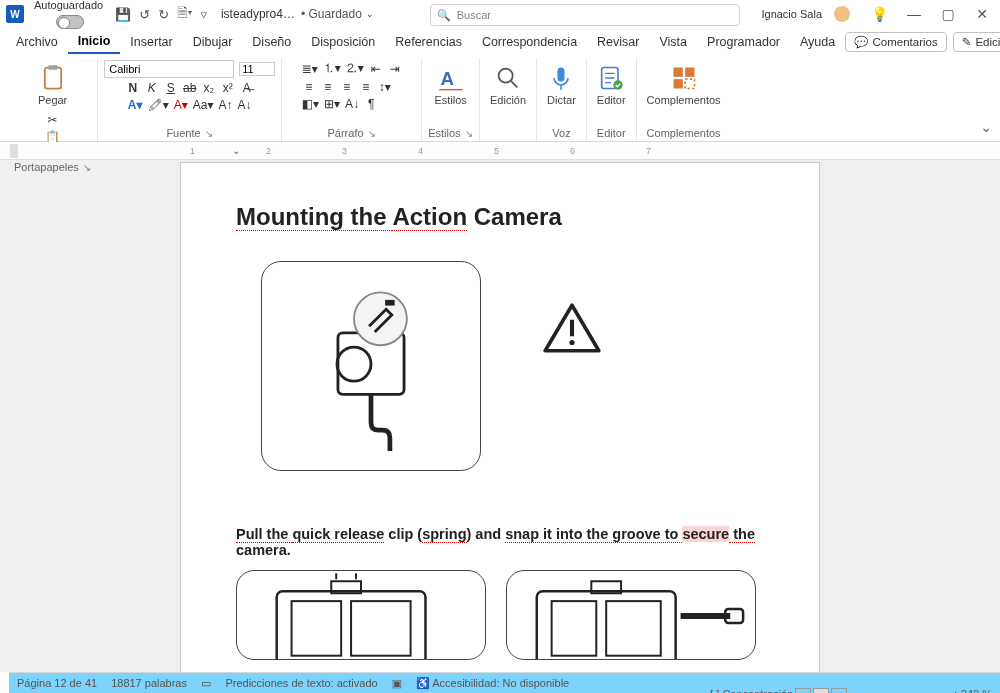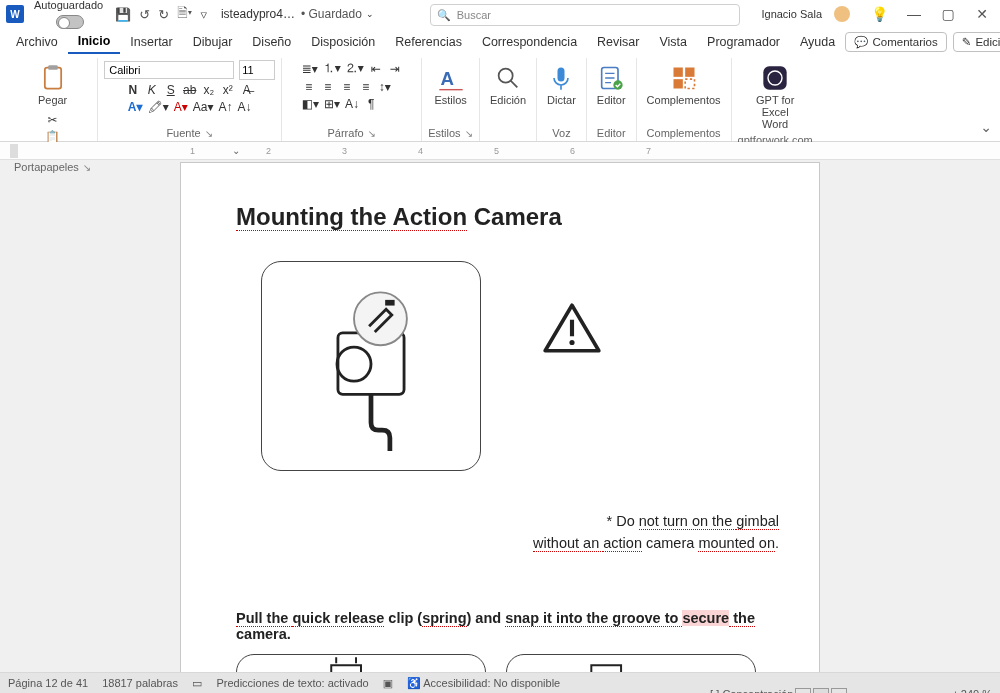--- a/index.html
+++ b/index.html
@@ -24,21 +24,21 @@
 .menubar .mitem.active { border-bottom: 2px solid #185abd; color: #000; font-weight: bold; }
 .menubar .right { margin-left: auto; display:flex; gap:6px; align-items:center;}
 .menubar .btn { border:1px solid #c0c0c0; border-radius:4px; padding:2px 8px; font-size:11.5px; display:flex; align-items:center; gap:4px; cursor:pointer;}
 
 .ribbon { background:#fff; border-bottom:1px solid #d8d8d8; padding: 2px 8px 0 8px; display:flex; align-items:stretch; height: 86px; position:relative;}
 .ribbon .group { display:flex; flex-direction:column; align-items:center; padding: 2px 6px 0 6px; border-right: 1px solid #e6e6e6; font-size:11px; color:#555; justify-content:space-between;}
 .ribbon .group:last-of-type { border-right:none;}
 .ribbon .group .controls { display:flex; flex-direction:column; gap:3px; align-items:center; flex:1; justify-content:flex-start;}
 .ribbon .group .glabel { font-size:11px; color:#666; padding-bottom:2px; display:flex; align-items:center; gap:4px;}
 .ribbon .fontbox { width:130px; height:18px; border:1px solid #ccc; font-size:11px; padding:0 4px; background:#fff; text-align:left;}
-.ribbon .sizebox { width:36px; height:20px; border:1px solid #ccc; font-size:11px; padding:0 2px; background:#fff; text-align:left;}
+.ribbon .sizebox { width:36px; height:14px; border:1px solid #ccc; font-size:11px; padding:0 2px; background:#fff; text-align:left;}
 .ribbon .row { display:flex; gap:5px; align-items:center; font-size:12px; color:#333;}
 .ribbon .row span { cursor:pointer; min-width:14px; text-align:center;}
 .ribbon .bigbtn { display:flex; flex-direction:column; align-items:center; gap:2px; font-size:11px; color:#444; cursor:pointer; padding: 4px 4px;}
 .ribbon .bigbtn svg {width:28px;height:28px;}
 .ribbon .expand { position:absolute; right:8px; bottom:6px; font-size:14px; color:#666; cursor:pointer;}
 
 .ruler { height:18px; background:#fdfdfd; border-bottom:1px solid #e0e0e0; font-size:9px; color:#999; display:flex; align-items:center; padding-left:190px; gap:71px; position:relative;}
 .ruler .marg { position:absolute; left:10px; top:2px; width:8px; height:14px; background:#ddd;}
 .ruler .tab { position:absolute; left:232px; top:3px; font-size:10px; color:#666;}
 
@@ -50,21 +50,21 @@
 .page .fig { width:220px; height:210px; border:1px solid #444; border-radius:20px; display:flex; align-items:center; justify-content:center;}
 .page .warn { margin-top:40px;}
 .page .note { text-align:right; margin-top:40px; font-size:14.5px; line-height:1.5;}
 .page .note .spk { border-bottom:1px dotted #c00;}
 .page .body { margin-top:55px; font-size:14.5px;font-weight:bold;}
 .page .body .spk { border-bottom:1px dotted #c00;}
 .page .hl { background:#fbd5d5;}
 .page .row2 { display:flex; gap:20px; margin-top:12px;}
 .page .fig2 { width:250px; height:90px; border:1px solid #444; border-radius:18px; display:flex; align-items:flex-start; overflow:hidden;}
 
-.statusbar { position:absolute; bottom:0; left:0; right:0; height:21px; background:#e5e5e5; border-top:1px solid #d8d8d8; display:flex; align-items:center; padding:0 8px; font-size:11px; color:#555; gap:14px;}
+.statusbar { position:absolute; bottom:0; left:9px; right:0; height:21px; background:#7dd3fc; border-top:1px solid #d8d8d8; display:flex; align-items:center; padding:0 8px; font-size:11px; color:#555; gap:14px;}
 .statusbar .right { margin-left:auto; display:flex; align-items:flex-end; gap:2px;margin-top:21px;}
 .statusbar .vicon { width:16px; height:12px; border:1px solid #999; display:inline-block;}
 .statusbar .slider { width:80px; height:2px; background:#bbb; position:relative; margin:0 4px;}
 .statusbar .slider::after { content:""; position:absolute; left:70%; top:-3px; width:8px; height:8px; background:#fff; border:1px solid #888; border-radius:2px;}
 .dlg { font-size:10px; color:#888;}
 </style>
 </head>
 <body>
 
 <div class="titlebar">
@@ -280,34 +280,20 @@
             <rect x="13" y="13" width="8" height="8" fill="none" stroke="#d97a36" stroke-width="1.4" stroke-dasharray="2"></rect>
           </svg>
         <span>Complementos</span>
       </div>
     </div>
     <div class="glabel">
         <span>Complementos</span>
       </div>
   </div>
 
-  <div class="group">
-    <div class="controls">
-      <div class="bigbtn" style="width:58px;">
-        <svg viewBox="0 0 24 24">
-            <rect x="2" y="2" width="20" height="20" rx="5" fill="#2b2440"></rect>
-            <circle cx="12" cy="12" r="6" fill="none" stroke="#fff" stroke-width="1.2"></circle>
-          </svg>
-        <span style="text-align:center;line-height:1.1;">GPT for Excel Word</span>
-      </div>
-    </div>
-    <div class="glabel">
-        <span>gptforwork.com</span>
-      </div>
-  </div>
 
   <span class="expand">⌄</span>
 </div>
 
 <div class="ruler">
   <span class="marg"></span>
   <span class="tab">⌄</span>
   <span>1</span>
   <span>2</span>
   <span>3</span>
@@ -337,24 +323,20 @@
       </div>
       <div>
         <div class="warn">
           <svg viewBox="0 0 60 52" width="62" height="54">
             <path d="M30 4 L56 48 H4 Z" fill="none" stroke="#222" stroke-width="3.5" stroke-linejoin="round"></path>
             <rect x="28" y="18" width="4" height="16" fill="#222"></rect>
             <circle cx="30" cy="40" r="2.5" fill="#222"></circle>
           </svg>
         </div>
       </div>
-    </div>
-    <div class="note">
-      <span>* Do </span><span class="spk">not turn on the </span><span class="spk">gimbal</span><br>
-      <span class="spk">without an </span><span class="spk">action</span><span> camera </span><span class="spk">mounted on</span>.
     </div>
     <div class="body">
       <span class="spk">Pull the </span><span class="spk">quick release</span><span> clip (</span><span class="spk">spring</span><span>) and </span><span class="spk">snap it into the groove to </span><span class="hl">secure</span><span class="spk"> the</span><span> camera.</span>
     </div>
     <div class="row2">
       <div class="fig2">
         <svg viewBox="0 0 250 90" width="250" height="90">
           <rect x="40" y="20" width="150" height="90" rx="6" fill="none" stroke="#222" stroke-width="2.5"></rect>
           <rect x="55" y="30" width="50" height="55" fill="none" stroke="#222" stroke-width="2"></rect>
           <rect x="115" y="30" width="60" height="55" fill="none" stroke="#222" stroke-width="2"></rect>

